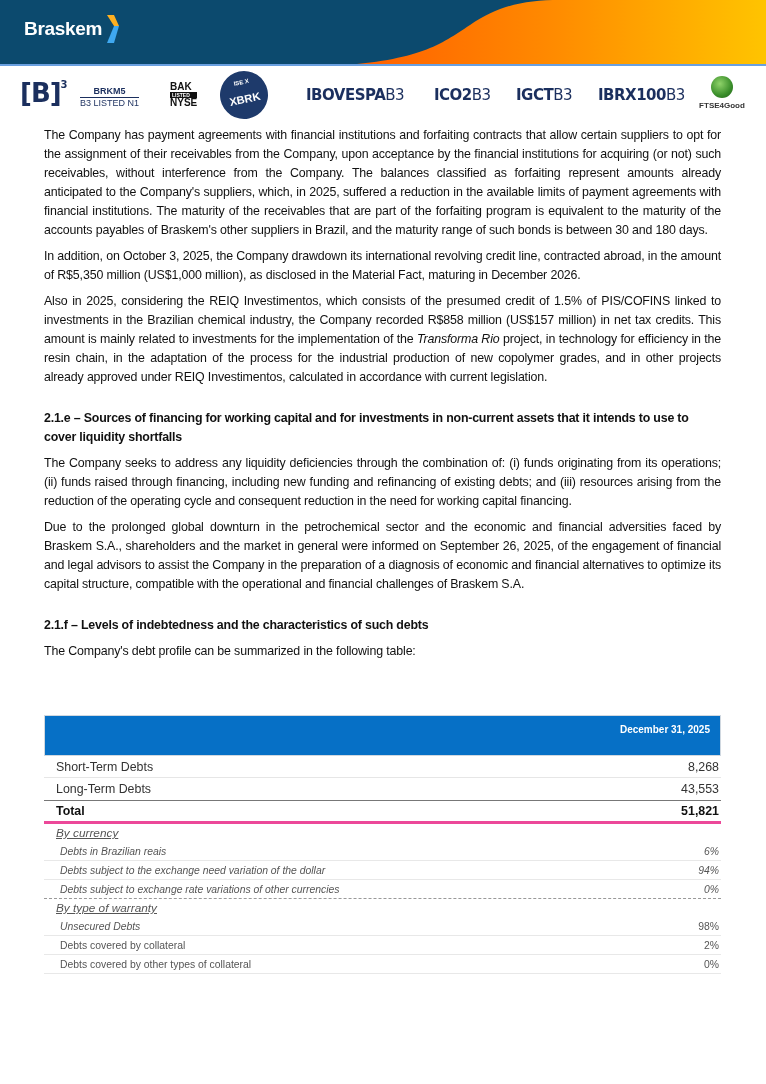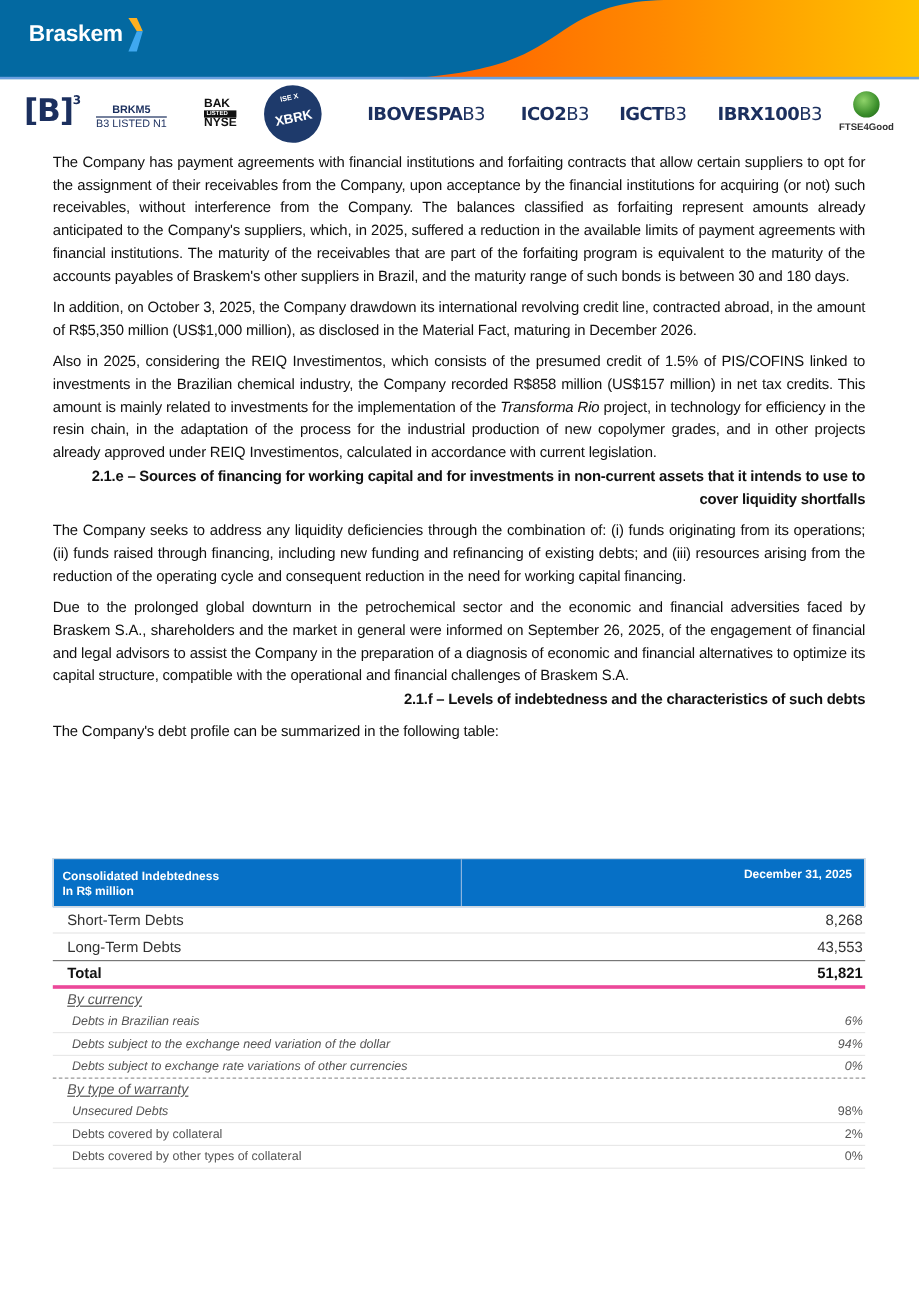--- a/index.html
+++ b/index.html
@@ -1,20 +1,20 @@
 <!DOCTYPE html>
 <html><head>
 <meta charset="utf-8">
 <style>
   * { box-sizing: border-box; margin: 0; padding: 0; }
   html, body { width: 766px; height: 1084px; background: #ffffff; overflow: hidden; }
   body { font-family: "Liberation Sans", "DejaVu Sans", sans-serif; color: #111; position: relative; }
 
   
-  .banner { position: absolute; left: 0; top: 0; width: 766px; height: 66px; background: #0369a1; overflow: hidden; }
+  .banner { position: absolute; left: 0; top: 0; width: 766px; height: 66px; background: #0c4a6e; overflow: hidden; }
   .banner svg.wave { position: absolute; left: 0; top: 0; }
   .banner .underline { position: absolute; left: 0; top: 64px; width: 766px; height: 2px; background: #6aa0e0; }
   .logo { position: absolute; left: 24px; top: 14px; display: flex; align-items: center; gap: 4px; }
   .logo-text { color: #ffffff; font-size: 19px; font-weight: bold; letter-spacing: -0.3px; }
 
   
   .logos { position: absolute; left: 0; top: 68px; width: 766px; height: 52px; }
   .lg { position: absolute; color: #1b2f5e; font-weight: bold; }
   .b3 { left: 20px; top: 10px; font-size: 26px; font-family: "DejaVu Sans", sans-serif; letter-spacing: -1px; }
   .b3 sup { font-size: 10px; position: relative; top: -4px; }
@@ -26,21 +26,21 @@
   .xbrk .top { font-size: 6px; position: absolute; top: 8px; left: 0; width: 100%; }
   .idx { top: 18px; font-size: 15px; font-family: "DejaVu Sans", sans-serif; letter-spacing: -0.5px; margin-left: 15px; }
   .idx .b3s { font-weight: normal; }
   .ftse { left: 692px; top: 8px; font-size: 8px; color: #333; text-align: center; width: 60px; }
   .globe { width: 22px; height: 22px; border-radius: 50%; margin: 0 auto 3px; background: radial-gradient(circle at 40% 35%, #8fd36a, #3a8e2a 60%, #1f5d18); }
 
   
   .content { position: absolute; left: 44px; top: 126px; width: 677px; }
   .p { font-size: 12.4px; line-height: 19px; text-align: justify; font-family: "Liberation Sans", sans-serif; color: #111; letter-spacing: -0.15px; }
   .p + .p { margin-top: 7px; }
-  .h { font-size: 12.4px; line-height: 19px; font-weight: bold; margin-top: 1px; letter-spacing: -0.2px; text-align: right; }
+  .h { font-size: 12.4px; line-height: 19px; font-weight: bold; margin-top: 22px; letter-spacing: -0.2px; }
   .h + .p { margin-top: 7px; }
   em { font-style: italic; }
 
   
   .table { position: absolute; left: 44px; top: 715px; width: 677px; font-family: "Liberation Sans", sans-serif; }
   .thead { display: flex; height: 41px; background: #0670c6; color: #fff; font-size: 10px; font-weight: bold; border: 1px solid #d0d8e0; }
   .thead .c1 { width: 340px; padding: 8px 7px; line-height: 13px; border-right: 1px solid #8bb4de; }
   .thead .c2 { flex: 1; text-align: right; padding: 8px 10px; }
   .row { display: flex; justify-content: space-between; align-items: center; padding: 0 2px 0 12px; }
   .row.main { height: 22px; font-size: 12.4px; color: #333; border-bottom: 1px solid #e6e6e6; }
@@ -106,24 +106,20 @@
   <p class="p"><span>Also in 2025, considering the REIQ Investimentos, which consists of the presumed credit of 1.5% of PIS/COFINS linked to investments in the Brazilian chemical industry, the Company recorded R$858 million (US$157 million) in net tax credits. This amount is mainly related to investments for the implementation of the </span><em>Transforma Rio</em><span> project, in technology for efficiency in the resin chain, in the adaptation of the process for the industrial production of new copolymer grades, and in other projects already approved under REIQ Investimentos, calculated in accordance with current legislation.</span></p>
   <h3 class="h">2.1.e – Sources of financing for working capital and for investments in non-current assets that it intends to use to cover liquidity shortfalls</h3>
   <p class="p">The Company seeks to address any liquidity deficiencies through the combination of: (i) funds originating from its operations; (ii) funds raised through financing, including new funding and refinancing of existing debts; and (iii) resources arising from the reduction of the operating cycle and consequent reduction in the need for working capital financing.</p>
   <p class="p">Due to the prolonged global downturn in the petrochemical sector and the economic and financial adversities faced by Braskem S.A., shareholders and the market in general were informed on September 26, 2025, of the engagement of financial and legal advisors to assist the Company in the preparation of a diagnosis of economic and financial alternatives to optimize its capital structure,  compatible with the operational and financial challenges of Braskem S.A.</p>
   <h3 class="h">2.1.f – Levels of indebtedness and the characteristics of such debts</h3>
   <p class="p">The Company's debt profile can be summarized in the following table:</p>
 </div>
 
 <div class="table">
   <div class="thead">
-    <div class="c1">
-      <div>Consolidated Indebtedness</div>
-      <div>In R$ million</div>
-    </div>
     <div class="c2">December 31, 2025</div>
   </div>
 
   <div class="row main">
     <span>Short-Term Debts</span>
     <span class="v">8,268</span>
   </div>
   <div class="row main" style="border-bottom:none;">
     <span>Long-Term Debts</span>
     <span class="v">43,553</span>

